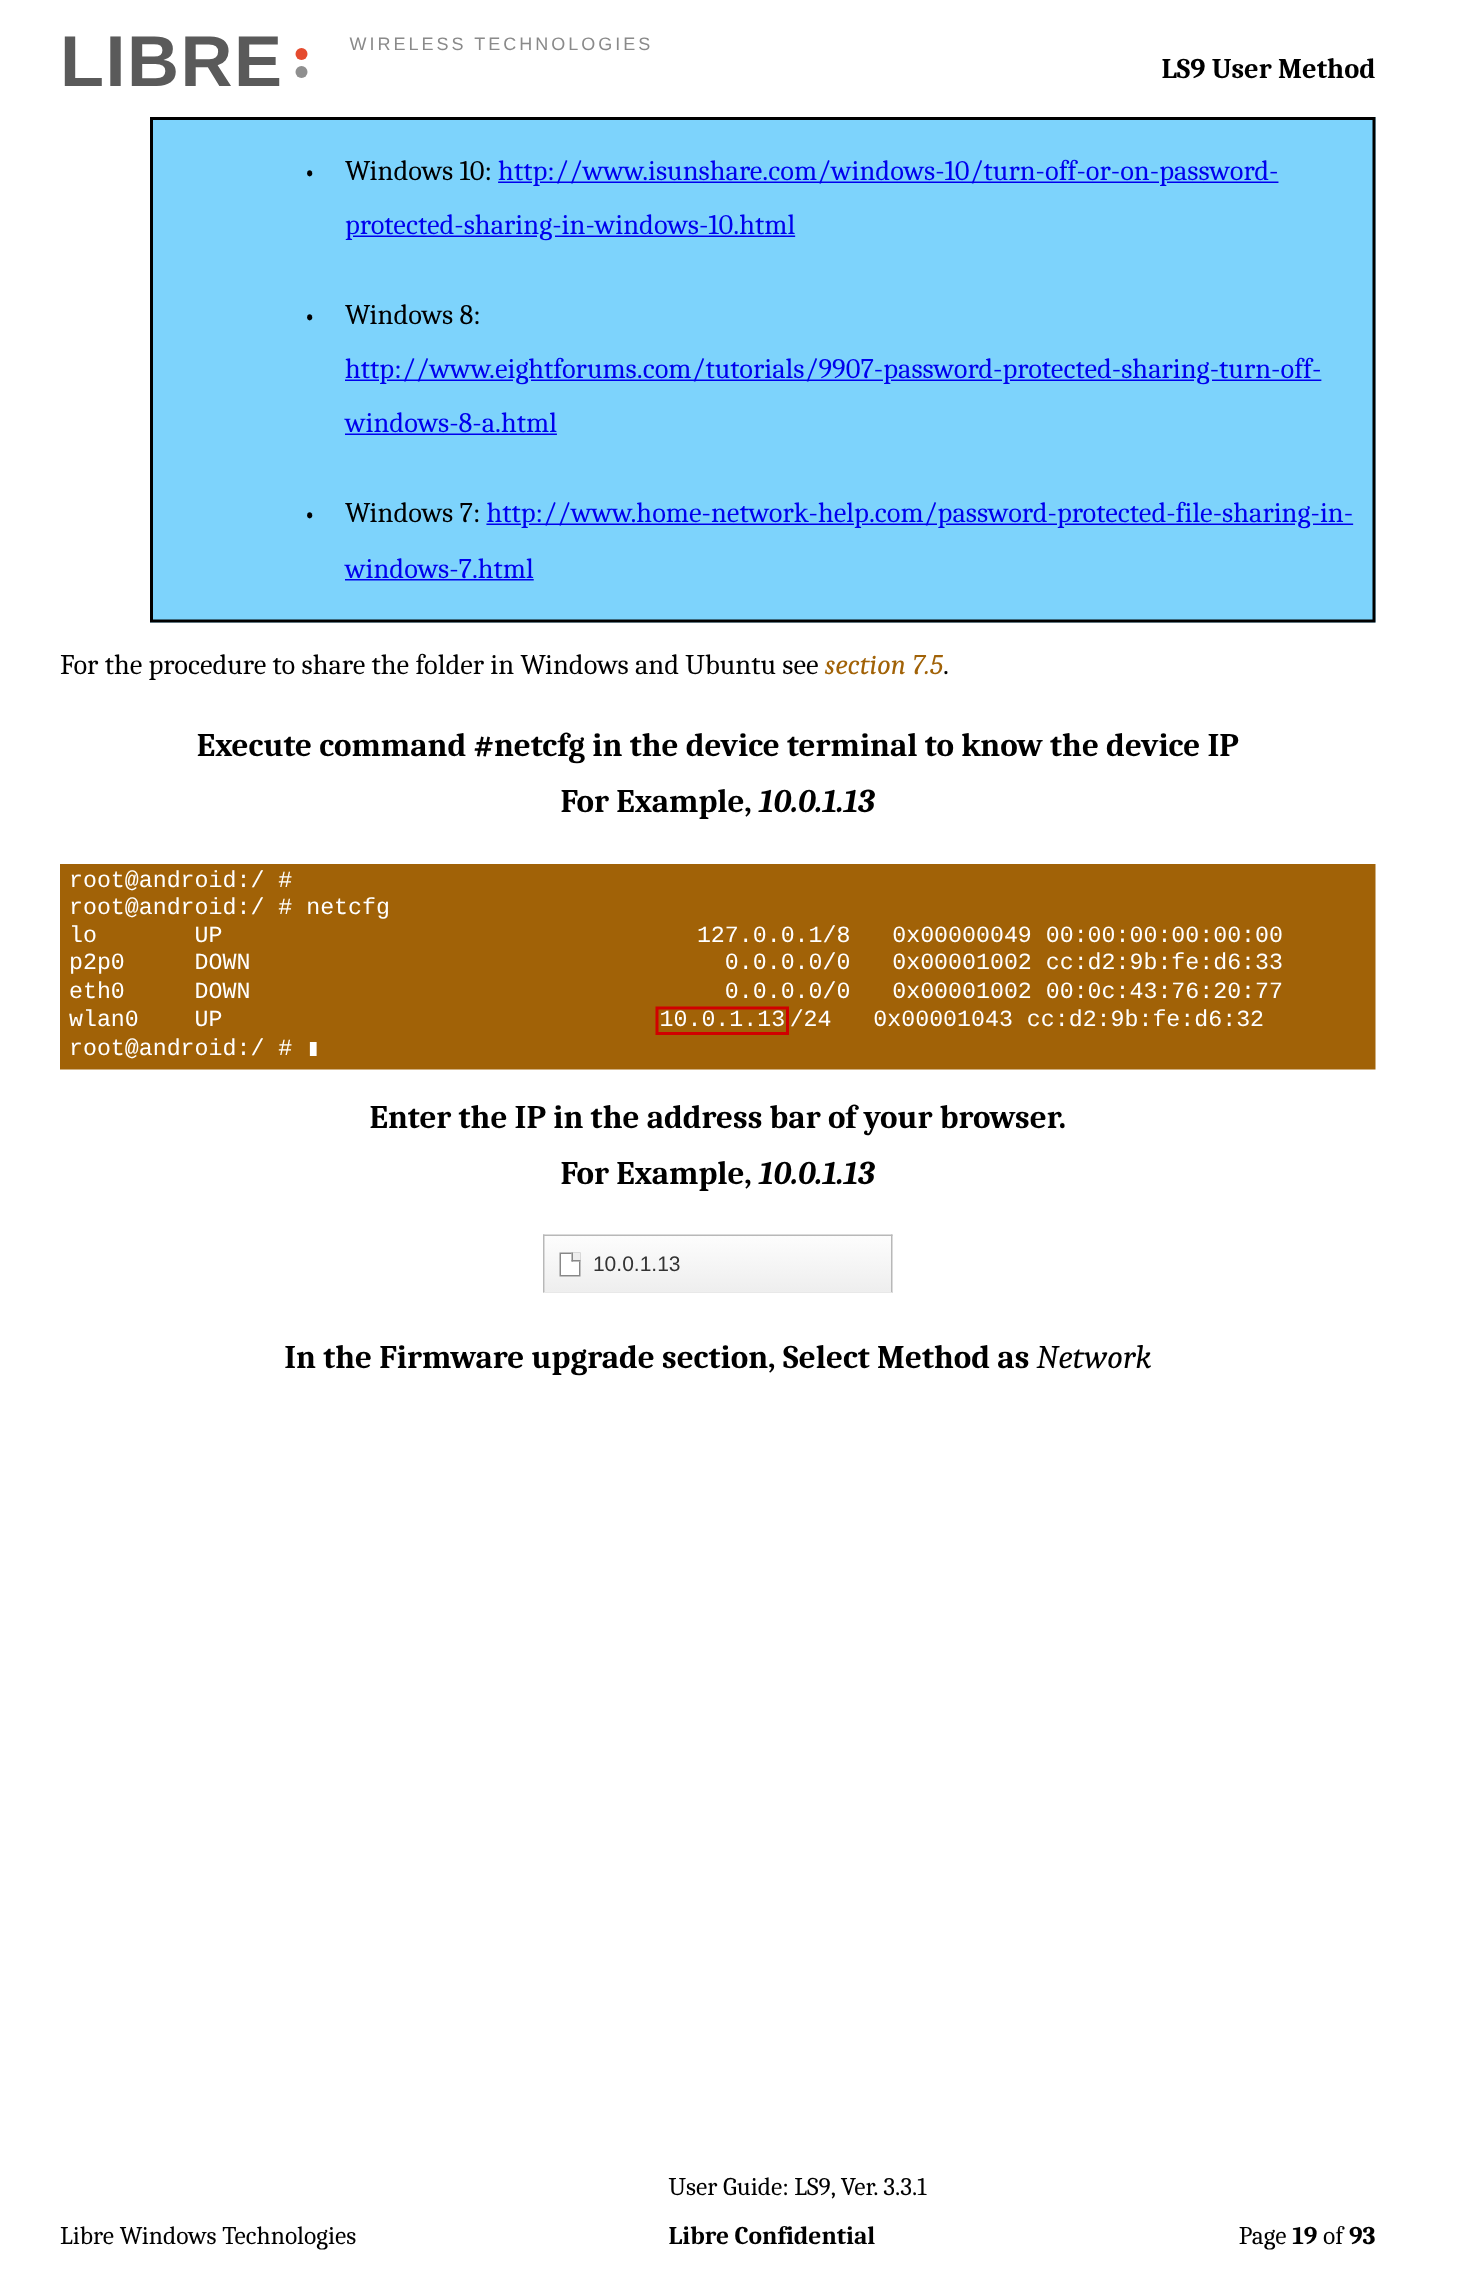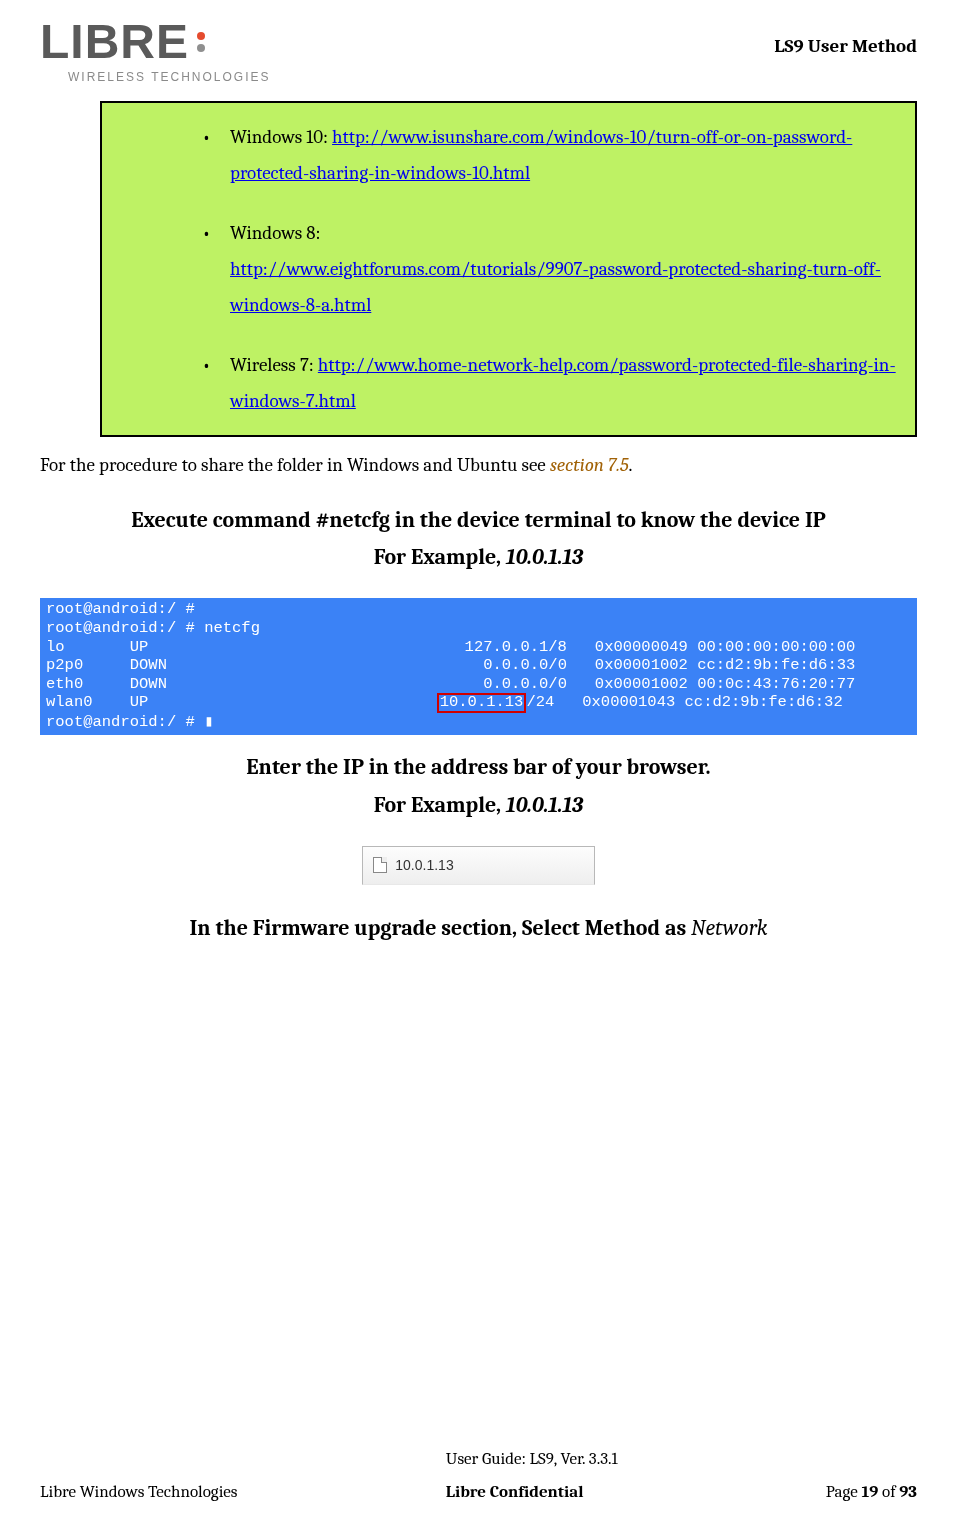--- a/index.html
+++ b/index.html
@@ -16,21 +16,21 @@
   .page {
     padding: 18px 55px 0 40px;
     min-height: 1418px;
   }
   .header {
     display: flex;
     justify-content: space-between;
     align-items: flex-start;
     margin-bottom: 12px;
   }
-  .logo-block { display: flex; flex-direction: column; }
+  .logo-block { display: flex; flex-direction: row; }
   .logo-row { display: flex; align-items: center; gap: 6px;}
   .logo-text {
     font-family: Arial, Helvetica, sans-serif;
     font-weight: 700;
     font-size: 48px;
     letter-spacing: 1px;
     color: #5a5a5a;
     line-height: 1;
   }
   .logo-dots { display:flex; flex-direction:column; gap:4px; margin-left:2px;}
@@ -45,21 +45,21 @@
     margin-left: 28px;
   }
   .header-title {
     font-weight: bold;
     font-size: 19px;
     margin-top: 10px;
   }
   .callout {
     margin: 0 0 10px 60px;
     border: 2.5px solid #000;
-    background: #bef264;
+    background: #7dd3fc;
     padding: 16px 10px 16px 18px;
   }
   .callout ul { list-style: none; padding-left: 110px; }
   .callout li { position: relative; margin-bottom: 24px; }
   .callout li:last-child { margin-bottom: 0; }
   .callout li::before {
     content: "•";
     position: absolute;
     left: -28px;
     font-size: 20px;
@@ -74,21 +74,21 @@
   .step {
     font-weight: bold;
     font-size: 22px;
     text-align: center;
     margin: 12px 60px 22px 60px;
     line-height: 1.7;
   }
   .italic { font-style: italic; }
   .normal-weight { font-weight: normal; text-align: center; }
   .terminal {
-    background: #3b82f6;
+    background: #a16207;
     color: #fff;
     font-family: "Courier New", monospace;
     font-size: 15.5px;
     white-space: pre;
     padding: 2px 6px 4px 6px;
     line-height: 1.2;
     margin: 0 0 14px 0;
     overflow: hidden;
   }
   .hl-ip {
@@ -149,21 +149,21 @@
 
   <div class="callout">
     <ul>
       <li>
         <span>Windows 10: </span><a class="link">http://www.isunshare.com/windows-10/turn-off-or-on-password-protected-sharing-in-windows-10.html</a>
       </li>
       <li>
         <span>Windows 8: </span><br><a class="link">http://www.eightforums.com/tutorials/9907-password-protected-sharing-turn-off-windows-8-a.html</a>
       </li>
       <li>
-        <span>Wireless 7: </span><a class="link">http://www.home-network-help.com/password-protected-file-sharing-in-windows-7.html</a>
+        <span>Windows 7: </span><a class="link">http://www.home-network-help.com/password-protected-file-sharing-in-windows-7.html</a>
       </li>
     </ul>
   </div>
 
   <p class="para">
     <span>For the procedure to share the folder in Windows and Ubuntu see </span><span class="section-ref">section 7.5</span><span>.</span>
   </p>
 
   <div class="step">
     <div>Execute command #netcfg in the device terminal to know the device IP</div>

